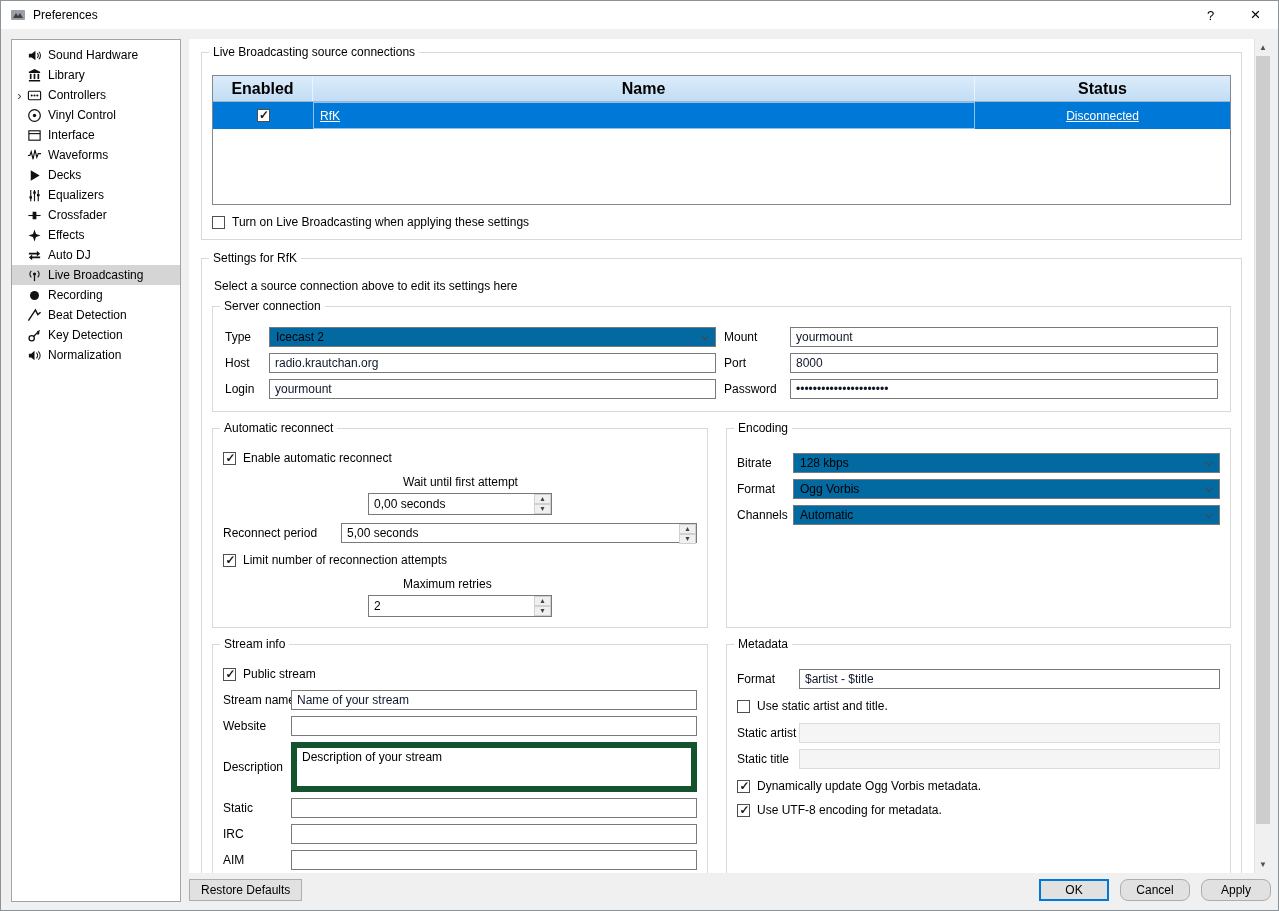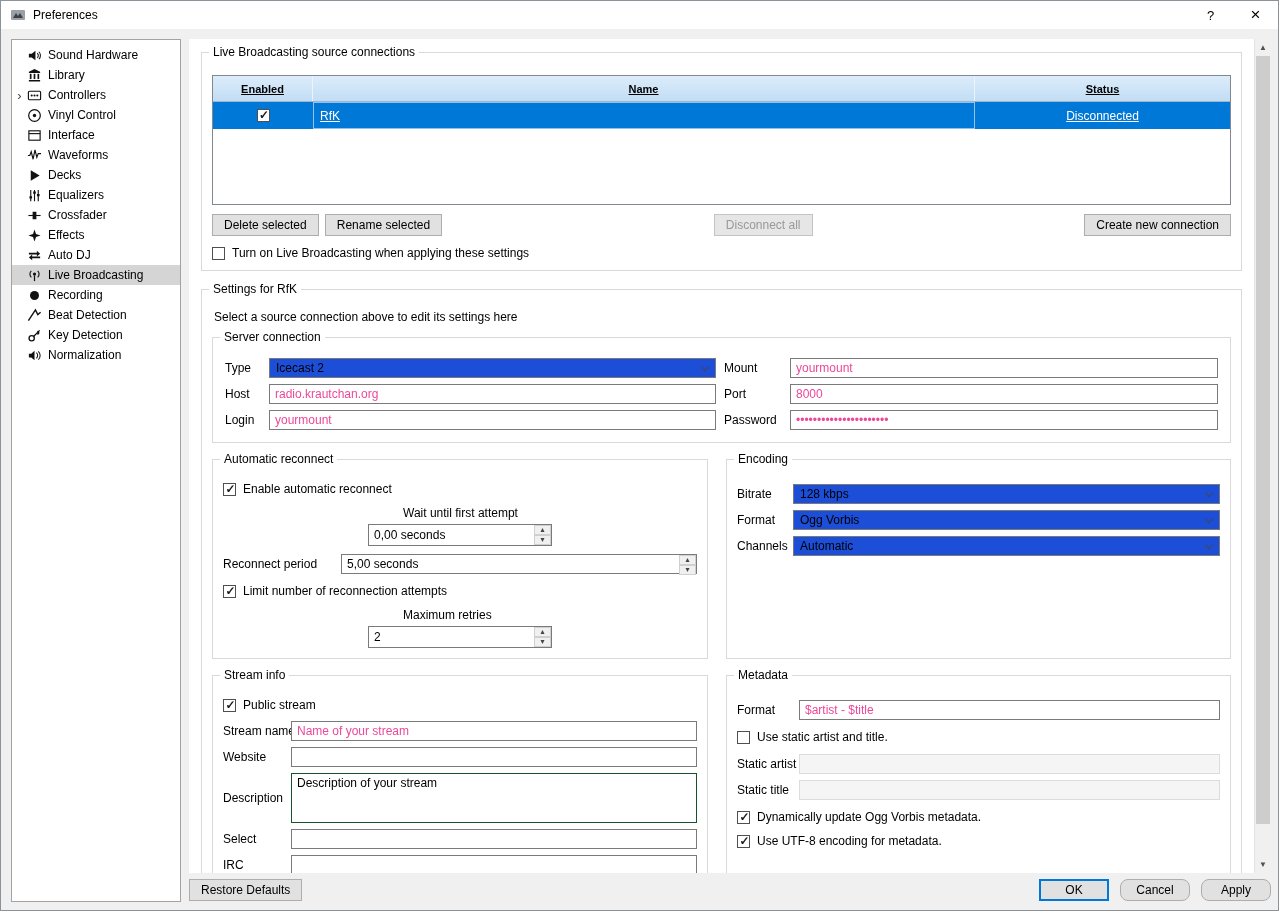--- a/index.html
+++ b/index.html
@@ -36,21 +36,21 @@
   .sb-track { position:absolute; top:17px; bottom:17px; left:0; right:0; }
   .sb-thumb { position:absolute; top:0; left:1px; right:1px; height:96%; background:#cdcdcd; }
 
   
   .group { position:relative; border:1px solid #d9d9d9; padding:16px 10px 10px 10px; background:#fff; }
   .gtitle { position:absolute; top:-8px; left:7px; background:#fff; padding:0 4px; font-size:12px; white-space:nowrap; }
 
   
   .conn-table { border:1px solid #828790; height:130px; background:#fff; display:flex; flex-direction:column; margin-top:6px; }
   .thead { display:grid; grid-template-columns:100px 1fr 255px; height:26px; background:linear-gradient(#dcecfb,#c2ddf4); font-weight:700; border-bottom:1px solid #9eb6cd; }
-  .th { display:flex; align-items:center; justify-content:center; font-size:11px; border-right:1px solid #eaf4fd;text-decoration:underline; }
+  .th { display:flex; align-items:center; justify-content:center; font-size:16px; border-right:1px solid #eaf4fd; }
   .th:last-child { border-right:none; }
   .trow { display:grid; grid-template-columns:100px 1fr 255px; height:27px; }
   .trow.selected { background:#0078d7; color:#fff;text-decoration:underline; }
   .td { display:flex; align-items:center; }
   .td-enabled { justify-content:center; }
   .td-name { padding-left:7px; box-shadow:inset 0 0 0 1px #8fc1ec; }
   .td-status { justify-content:center; }
 
   
   .checkbox { width:13px; height:13px; border:1px solid #4f4f4f; background:#fff; flex:none; position:relative; display:inline-block; }
@@ -62,24 +62,24 @@
   .btn.disabled { color:#999; background:#e6e6e6; border-color:#c3c3c3; }
   .btn.default { border:2px solid #0078d7; }
   .btn.w70 { width:70px; padding:0; }
   .conn-btns { display:flex; align-items:center; margin-top:9px; }
   .conn-btns .grp { display:flex; gap:6px; }
   .spacer { flex:1; }
 
   
   .flabel { font-size:12px; flex:none; white-space:nowrap; }
   .frow { display:flex; align-items:center; gap:4px; margin-top:6px; }
-  .tb { height:20px; border:1px solid #7a7a7a; background:#fff; padding:0 5px; font-family:inherit; font-size:12px; color:#ec4899; width:100%; }
+  .tb { height:20px; border:1px solid #7a7a7a; background:#fff; padding:0 5px; font-family:inherit; font-size:12px; color:#0f172a; width:100%; }
   .tb:disabled { background:#f5f5f5; border-color:#dcdcdc; }
-  .ta { border:1px solid #14532d; background:#fff; padding:2px 5px; font-family:inherit; font-size:12px; resize:none; width:100%; height:50px; }
-  .combo { height:20px; border:1px solid #7a7a7a; background:#1d4ed8; display:flex; align-items:center; padding:0 22px 0 6px; position:relative; width:100%; }
+  .ta { border:6px solid #14532d; background:#fff; padding:2px 5px; font-family:inherit; font-size:12px; resize:none; width:100%; height:50px; }
+  .combo { height:20px; border:1px solid #7a7a7a; background:#0369a1; display:flex; align-items:center; padding:0 22px 0 6px; position:relative; width:100%; }
   .combo-val { font-size:12px; white-space:nowrap; overflow:hidden; }
   .chev { position:absolute; right:7px; top:5px; width:6px; height:6px; border-right:1.4px solid #43494e; border-bottom:1.4px solid #43494e; transform:rotate(45deg); }
   .spin { flex:1; display:flex; height:20px; border:1px solid #7a7a7a; background:#fff; }
   .spin input { flex:1; border:none; outline:none; padding:0 5px; font-family:inherit; font-size:12px; min-width:0; background:transparent; }
   .spin-btns { width:17px; display:flex; flex-direction:column; }
   .spin-btn { flex:1; display:flex; align-items:center; justify-content:center; font-size:8px; line-height:8px; color:#444; background:#f0f0f0; border:1px solid #d0d0d0; }
 
   
   .srv-grid { display:grid; grid-template-columns:36px 447px 58px 1fr; gap:6px 8px; align-items:center; padding:4px 2px 2px 2px; }
   .two-col { display:grid; grid-template-columns:496px 1fr; gap:18px; margin-top:16px; align-items:stretch; }
@@ -291,30 +291,20 @@
               <div class="trow selected">
                 <div class="td td-enabled">
                   <span class="checkbox checked"></span>
                 </div>
                 <div class="td td-name">RfK</div>
                 <div class="td td-status">Disconnected</div>
               </div>
             </div>
         </div>
 
-        <div class="conn-btns">
-          <div class="grp">
-            <button class="btn">Delete selected</button>
-            <button class="btn">Rename selected</button>
-          </div>
-          <div class="spacer"></div>
-          <button class="btn disabled">Disconnect all</button>
-          <div class="spacer"></div>
-          <button class="btn">Create new connection</button>
-        </div>
 
         <div class="check-line">
           <span class="checkbox"></span>
           <span>Turn on Live Broadcasting when applying these settings</span>
         </div>
       </div>
 
       <div class="group" style="margin-top:18px;">
         <span class="gtitle">Settings for RfK</span>
         <div class="hint">Select a source connection above to edit its settings here</div>
@@ -424,21 +414,21 @@
             </div>
             <div class="frow">
               <span class="flabel w64">Website</span>
               <input class="tb" style="">
             </div>
             <div class="frow">
               <span class="flabel w64">Description</span>
               <textarea class="ta" style="">Description of your stream</textarea>
             </div>
             <div class="frow">
-              <span class="flabel w64">Select</span>
+              <span class="flabel w64">Static</span>
               <input class="tb" style="">
             </div>
             <div class="frow">
               <span class="flabel w64">IRC</span>
               <input class="tb" style="">
             </div>
             <div class="frow">
               <span class="flabel w64">AIM</span>
               <input class="tb" style="">
             </div>

